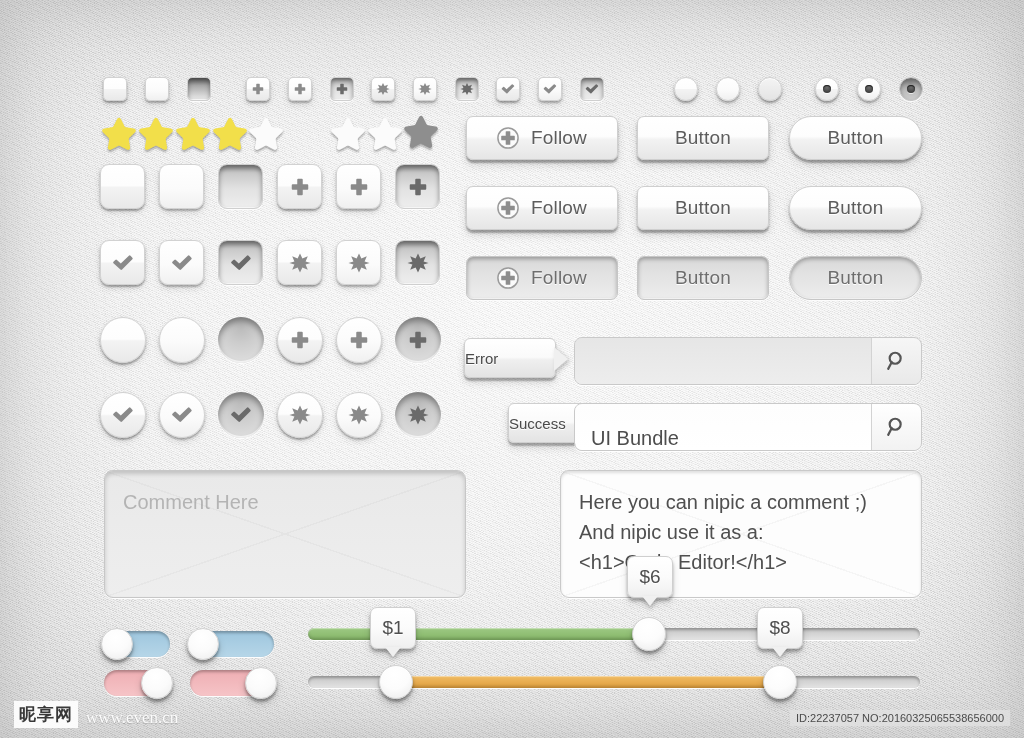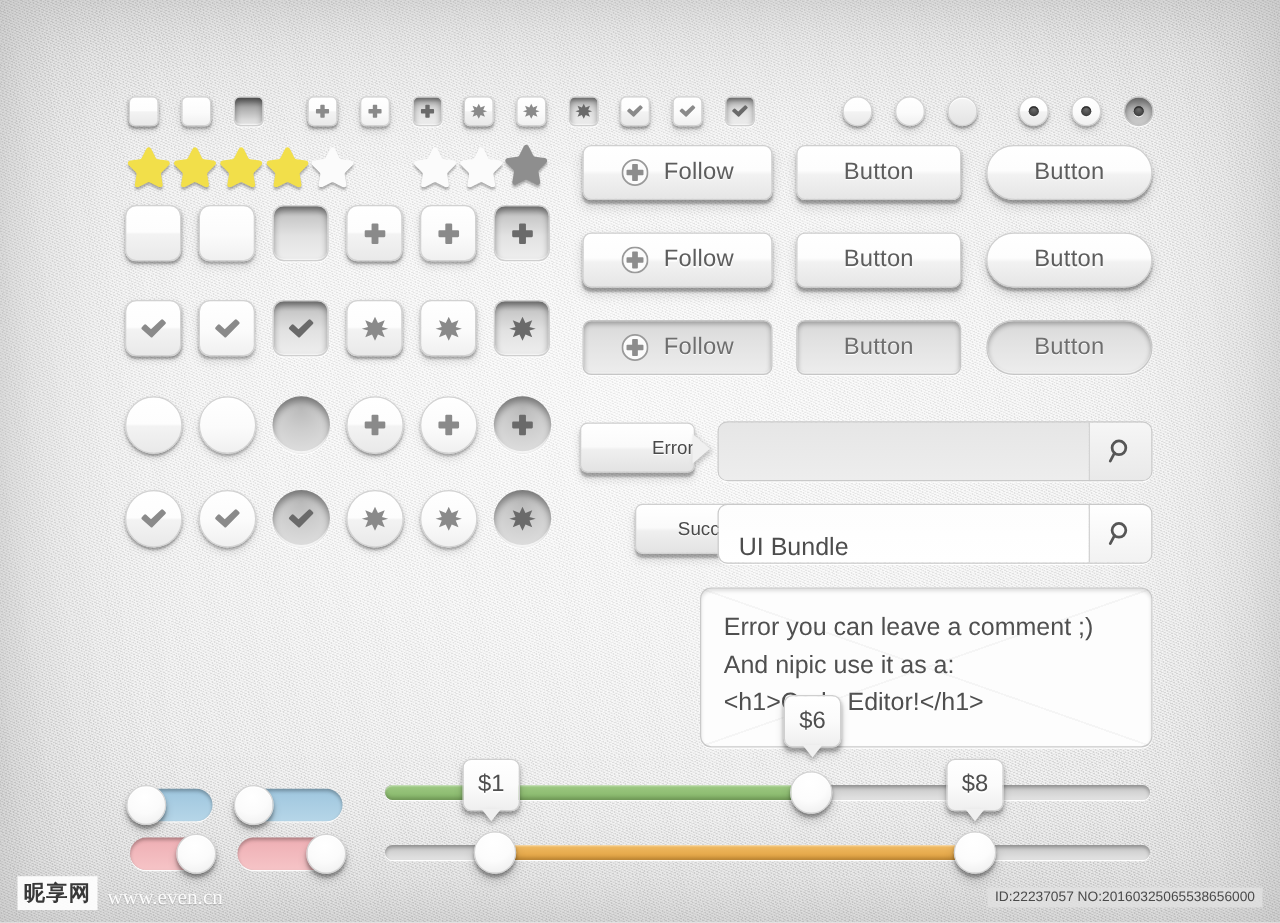--- a/index.html
+++ b/index.html
@@ -109,21 +109,21 @@
     color:#6e6e6e;
     box-shadow: inset 0 2px 4px rgba(0,0,0,.30), inset 0 -1px 0 rgba(255,255,255,.7),
                 0 1px 0 rgba(255,255,255,.75);
     border:1px solid #c6c6c6;
   }
   .btn .plusc{ width:22px; height:22px; margin-right:12px; }
 
   
   .tag{
     position:absolute; height:40px;
-    display:flex; align-items:center; justify-content:flex-end;
+    display:flex; align-items:center; justify-content:flex-start;
     font-size:15px; color:#4a4a4a; text-shadow:0 1px 0 #fff;
     background: linear-gradient(to bottom,#ffffff 0%,#fafafa 48%,#efefef 55%,#e3e3e3 100%);
     border:1px solid #cfcfcf; border-radius:6px;
     box-shadow: 0 3px 2px rgba(0,0,0,.28), 0 5px 8px rgba(0,0,0,.12), inset 0 1px 0 #fff;
   }
   .tag .notch{
     position:absolute; right:-13px; top:8px;
     width:0;height:0;
     border-top:12px solid transparent;
     border-bottom:12px solid transparent;
@@ -603,22 +603,26 @@
       </div>
       <div class="srch">
         <svg viewBox="0 0 24 24" stroke-linecap="round">
             <use href="#sym-search"></use>
           </svg>
       </div>
     </div>
   </div>
 
   <div class="layer">
+    <div class="ta empty" style="left:104px;top:470px;width:362px;height:128px;">
+      <span>Comment Here</span>
+      <div class="xhatch"></div>
+    </div>
     <div class="ta filled" style="left:560px;top:470px;width:362px;height:128px;">
-      <div>Error you can leave a comment ;)</div>
+      <div>Here you can nipic a comment ;)</div>
       <div>And nipic use it as a:</div>
       <div>&lt;h1&gt;Code Editor!&lt;/h1&gt;</div>
       <div class="xhatch"></div>
     </div>
   </div>
 
   <div class="layer">
     <div class="tog" style="left:104px;top:631px;width:66px;background:linear-gradient(to bottom,#9ec6de,#b6d6e8);">
       <span class="knob" style="left:-3px;"></span>
     </div>

